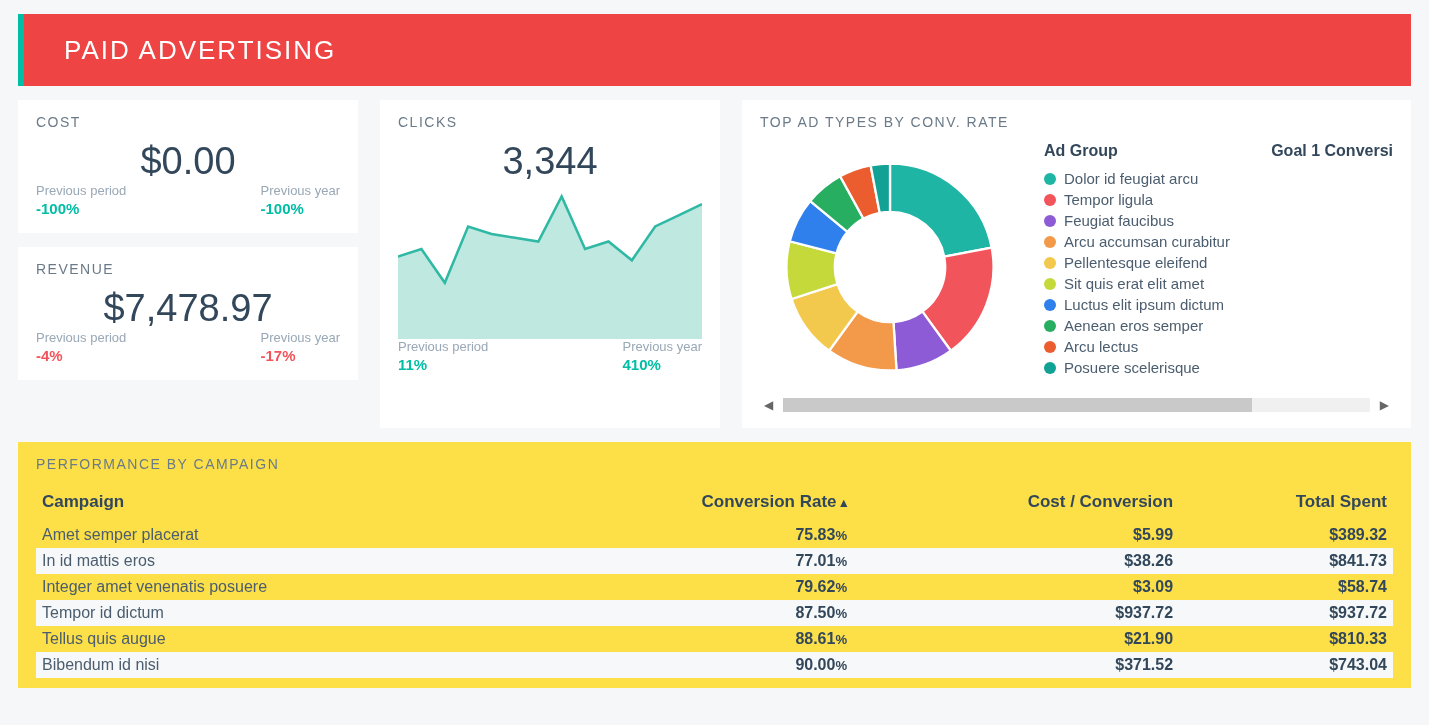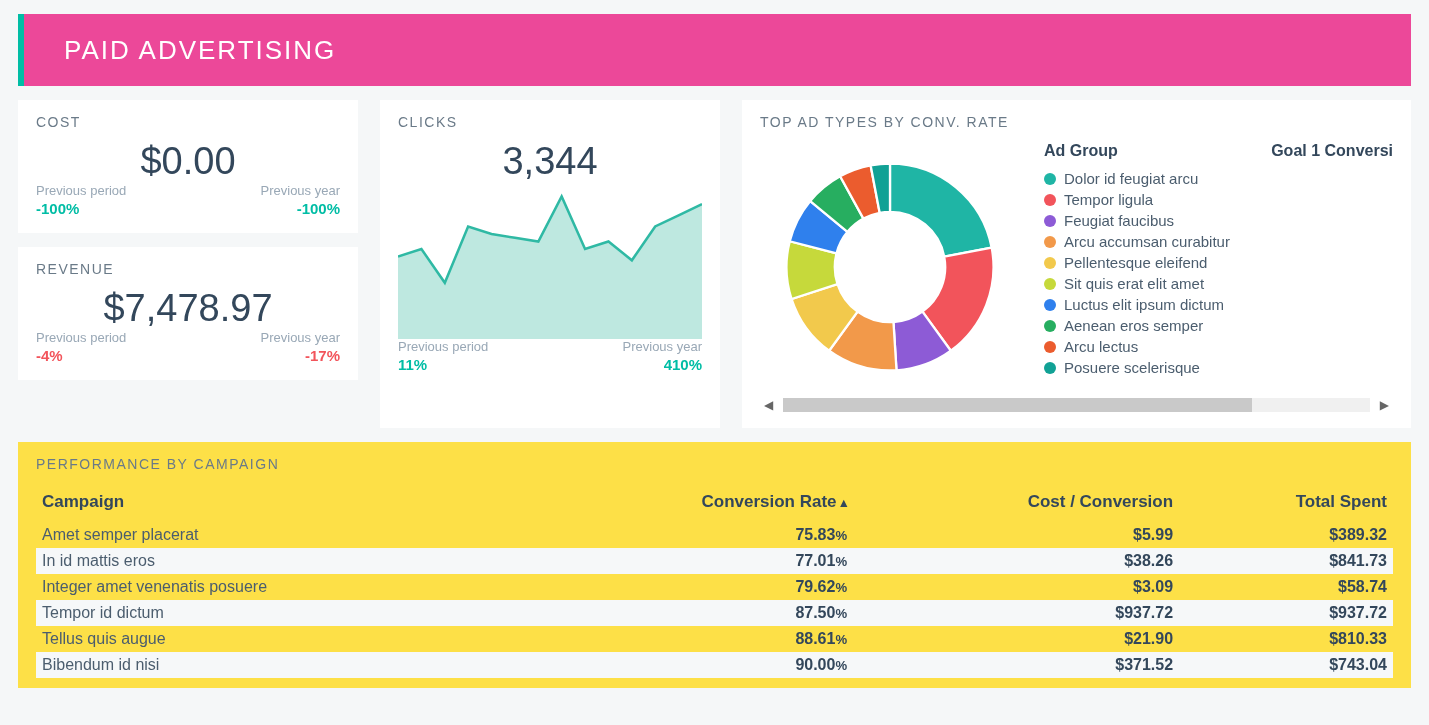--- a/index.html
+++ b/index.html
@@ -4,21 +4,21 @@
 <style>
   * { box-sizing: border-box; margin: 0; padding: 0; }
   body {
     font-family: "Segoe UI", Arial, sans-serif;
     background: #f5f7f8;
     color: #333;
     width: 1429px;
   }
   .page { padding: 14px 18px 18px 18px; }
   .header-bar {
-    background: #ec4899;
+    background: #ef4444;
     color: #fff;
     height: 72px;
     display: flex;
     align-items: center;
     border-left: 6px solid #00bda5;
     padding-left: 40px;
     font-size: 26px;
     letter-spacing: 2px;
     font-weight: 400;
   }
@@ -48,21 +48,21 @@
   }
   .compare-row {
     display: flex;
     justify-content: space-between;
   }
   .compare-col { }
   .cmp-label { color: #99a8b6; font-size: 13px; }
   .cmp-val { font-weight: 700; font-size: 15px; margin-top: 2px; }
   .cmp-val.green { color: #00bda5; }
   .cmp-val.red { color: #f2545b; }
-  .right-align { text-align: right; }
+  .right-align { }
   .spark-wrap { height: 150px; margin-top: 6px; }
   .spark-wrap svg { width: 100%; height: 100%; display:block; }
   .adtypes { display: flex; gap: 24px; margin-top: 12px; align-items:flex-start; overflow:hidden; }
   .donut-wrap { flex: 0 0 260px; height: 250px; display:flex; align-items:center; justify-content:center; }
   .legend-wrap { flex: 1; min-width:0; }
   .legend-head { display:flex; justify-content:space-between; font-weight:700; color:#33475b; font-size:16px; margin-bottom:8px; }
   .legend-row { display:flex; align-items:center; gap:8px; font-size:15px; color:#4b5d6e; padding: 2px 0; }
   .dot { width:12px; height:12px; border-radius:50%; flex:0 0 12px; }
   .hscroll { display:flex; align-items:center; gap:6px; margin-top:6px; }
   .hscroll .arrow { color:#666; font-size:12px; padding:0 4px; cursor:pointer; user-select:none;}

